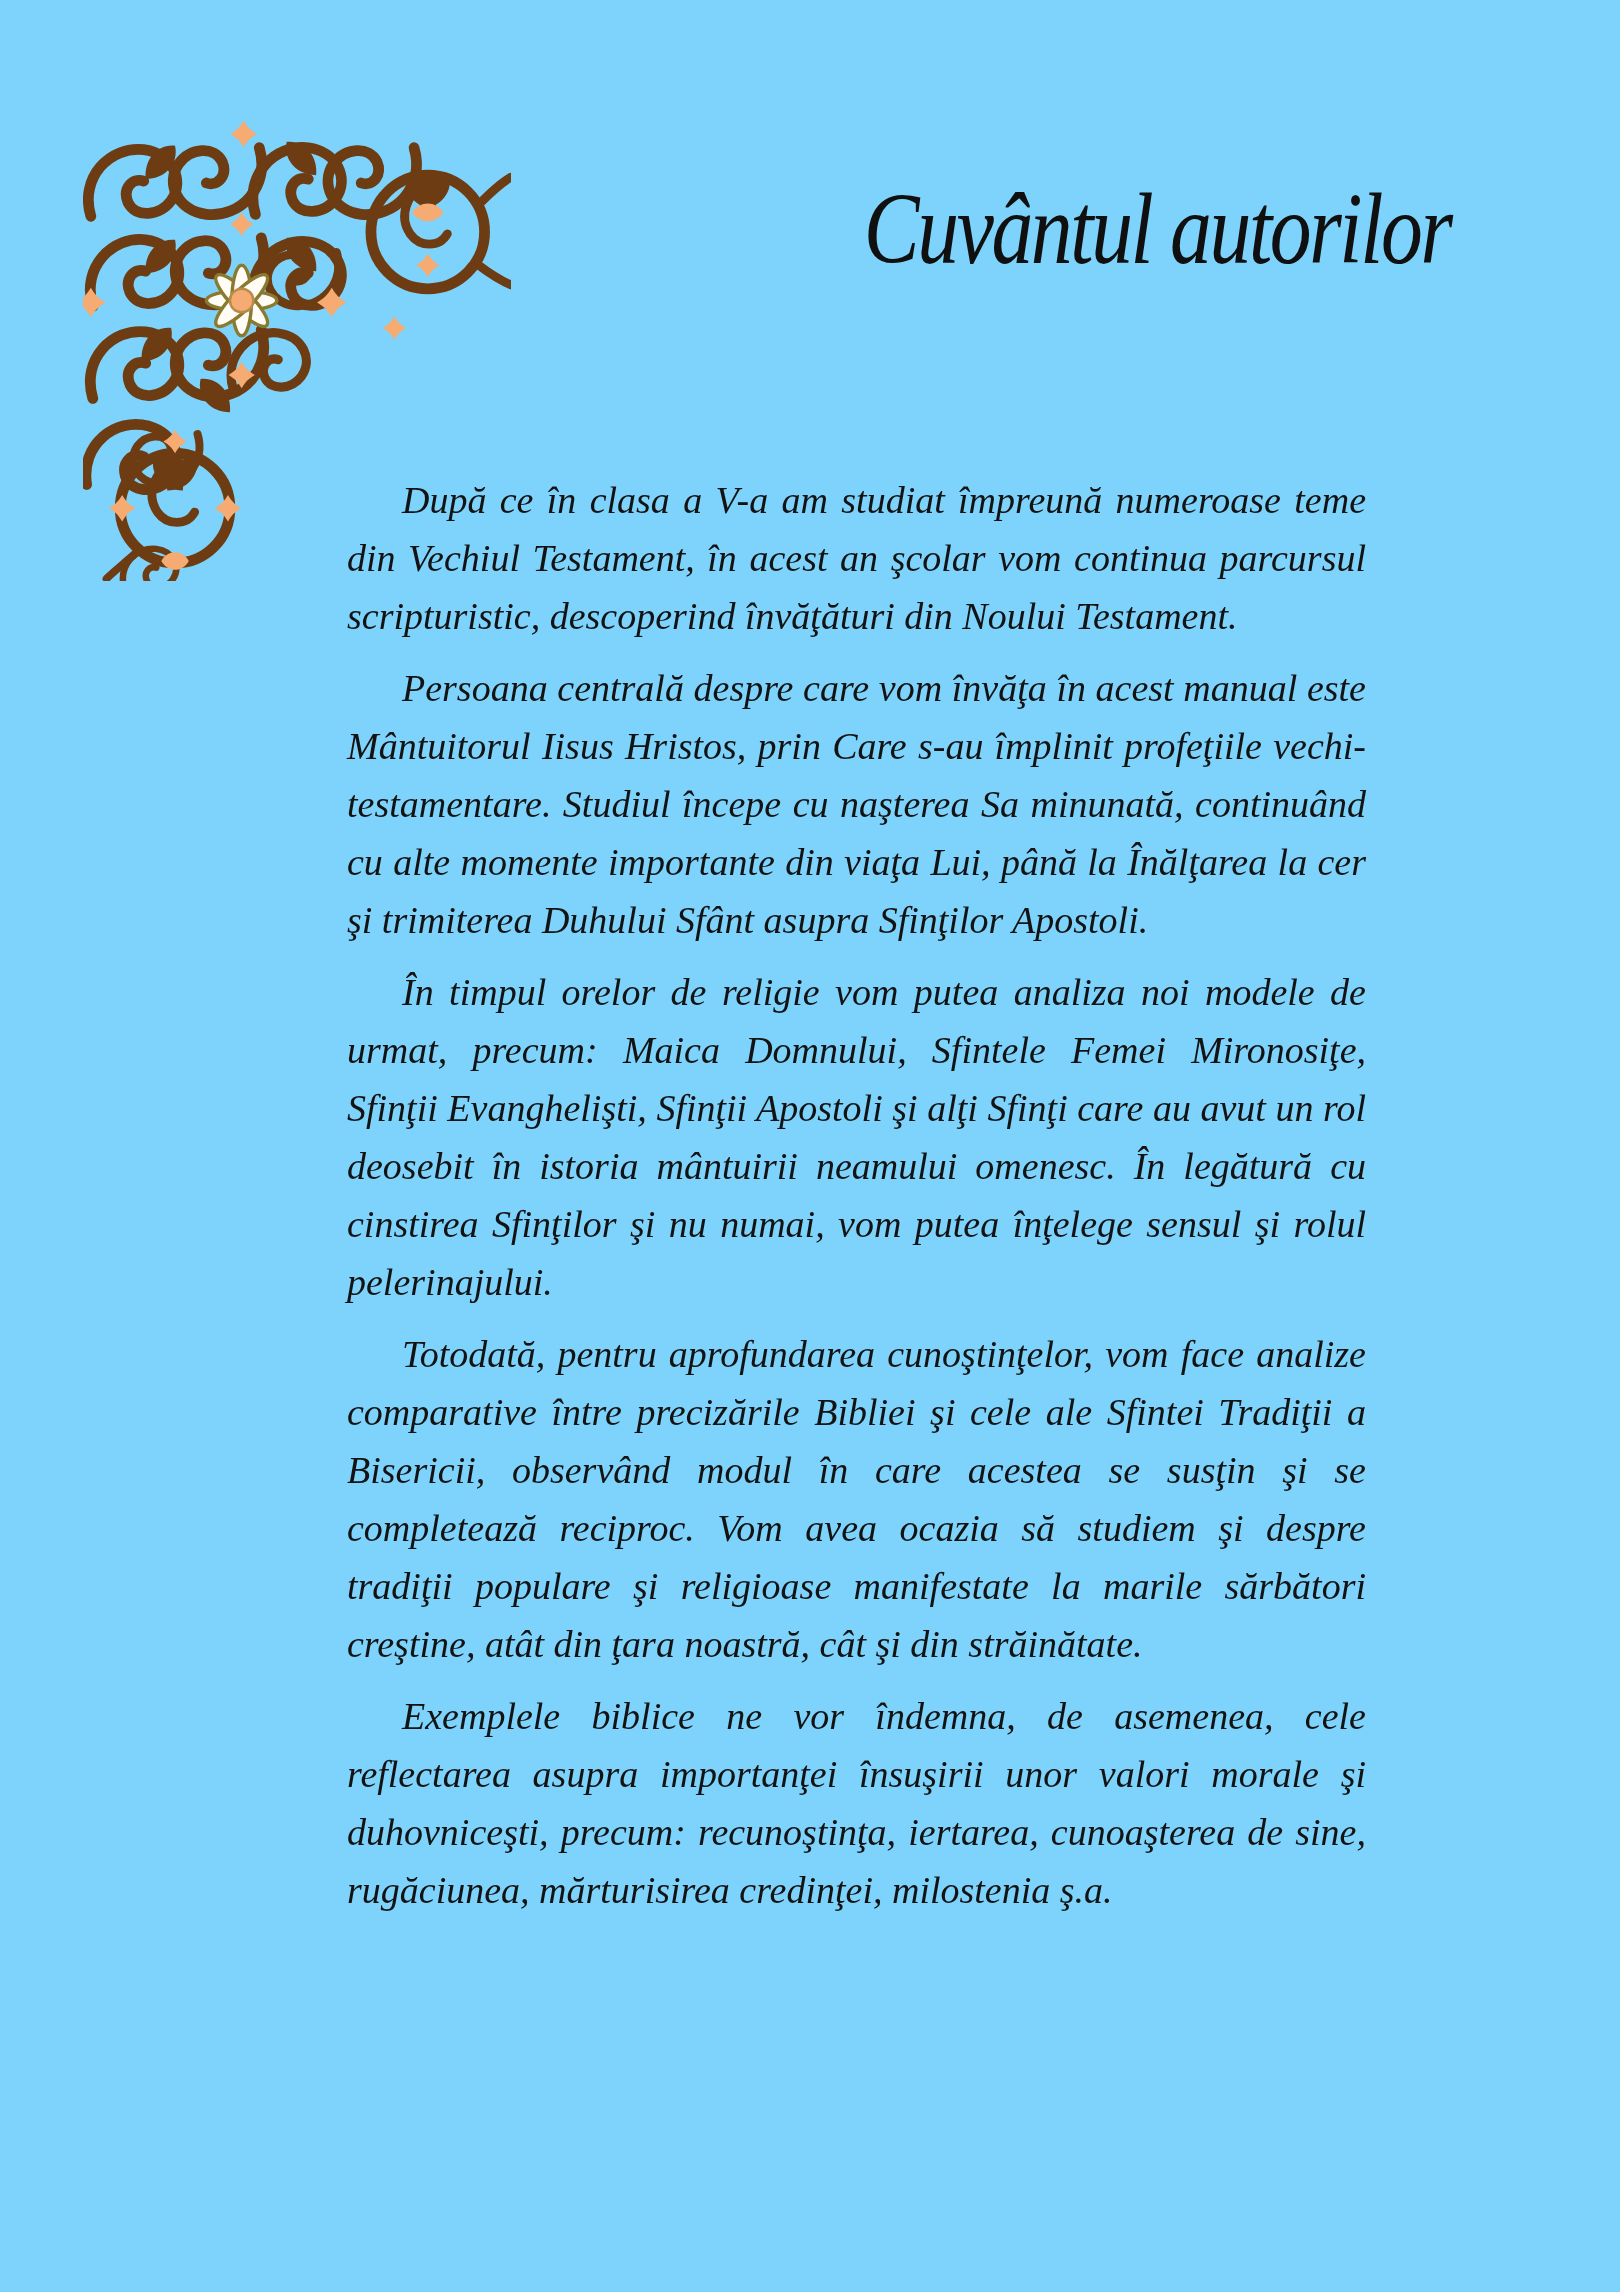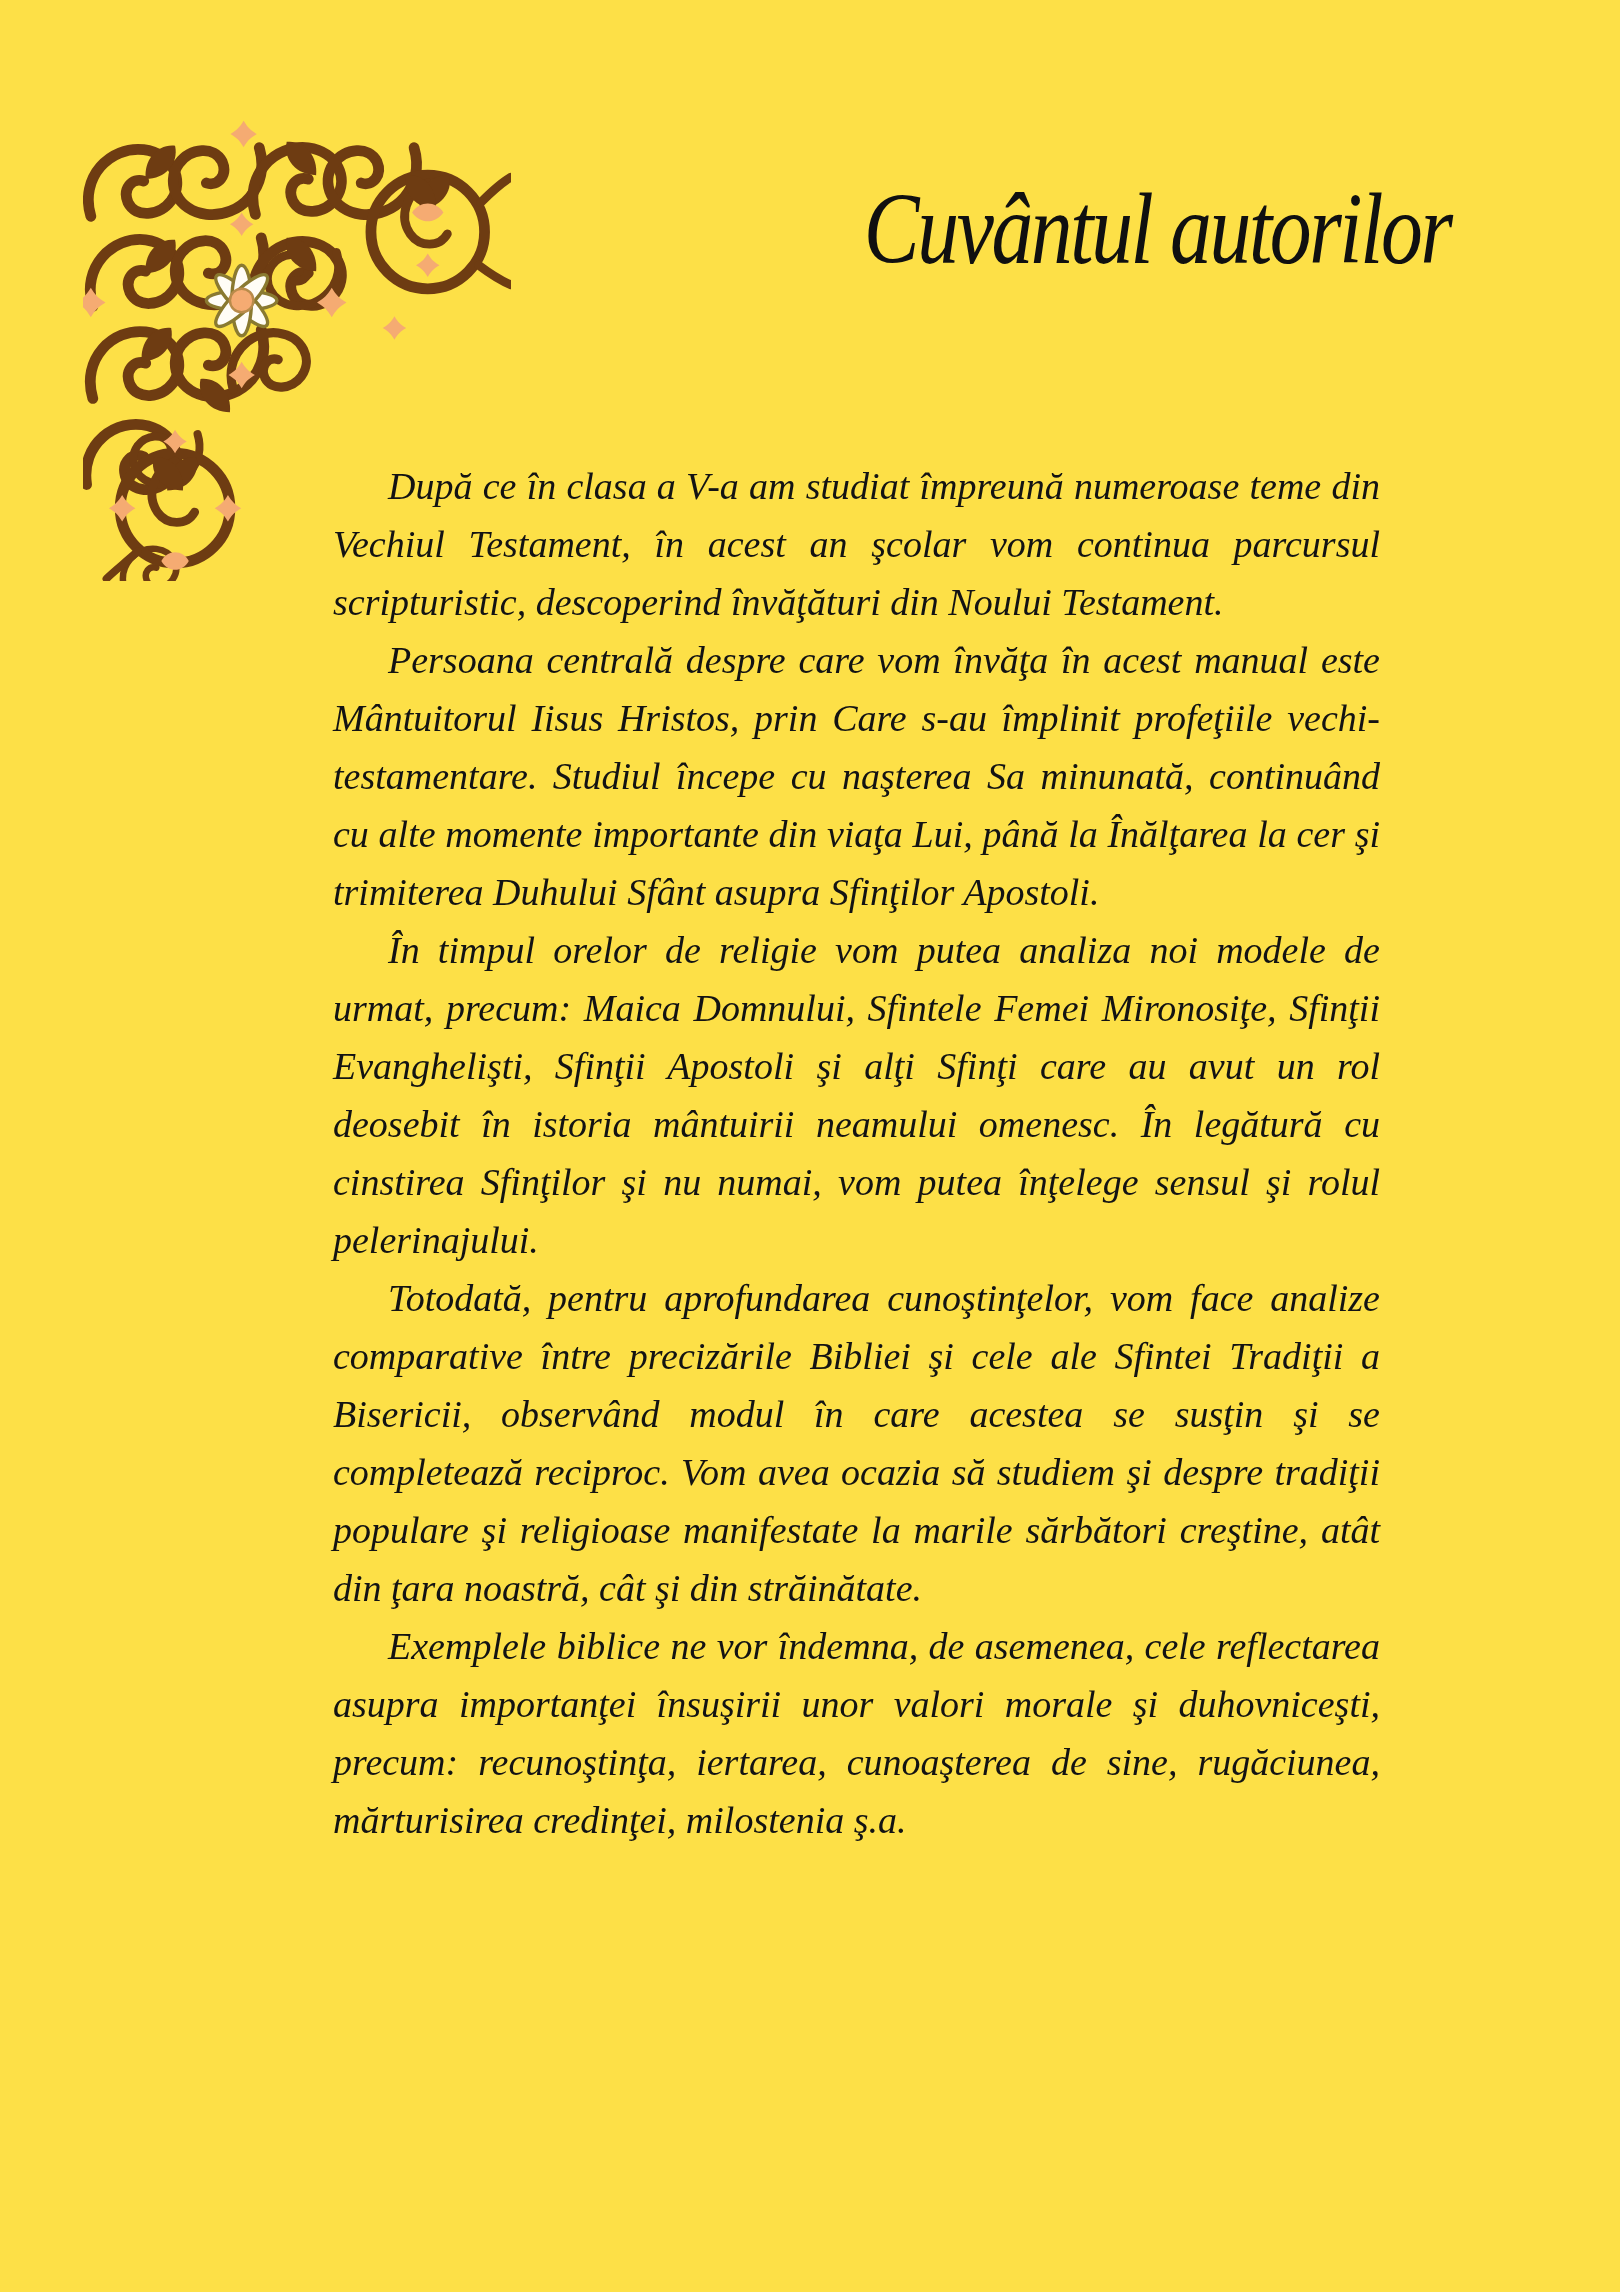--- a/index.html
+++ b/index.html
@@ -4,21 +4,21 @@
 <style>
   html, body {
     margin: 0;
     padding: 0;
     background: #ffffff;
   }
   .page {
     position: relative;
     width: 1620px;
     height: 2293px;
-    background: #fde047;
+    background: #7dd3fc;
     overflow: hidden;
     font-family: "Liberation Serif", serif;
     color: #121212;
   }
 
   
   .ornament {
     position: absolute;
     left: 83px;
     top: 118px;
@@ -48,21 +48,21 @@
     left: 333px;
     top: 457px;
     width: 1047px;
     font-style: italic;
     font-size: 38px;
     line-height: 58px;
     text-align: justify;
     color: #131313;
   }
   .bodytext p {
-    margin: 0;
+    margin: 14px;
     padding: 0;
     text-indent: 55px;
   }
 </style>
 </head>
 <body>
 
 <div class="page">
 
   <div class="ornament">

